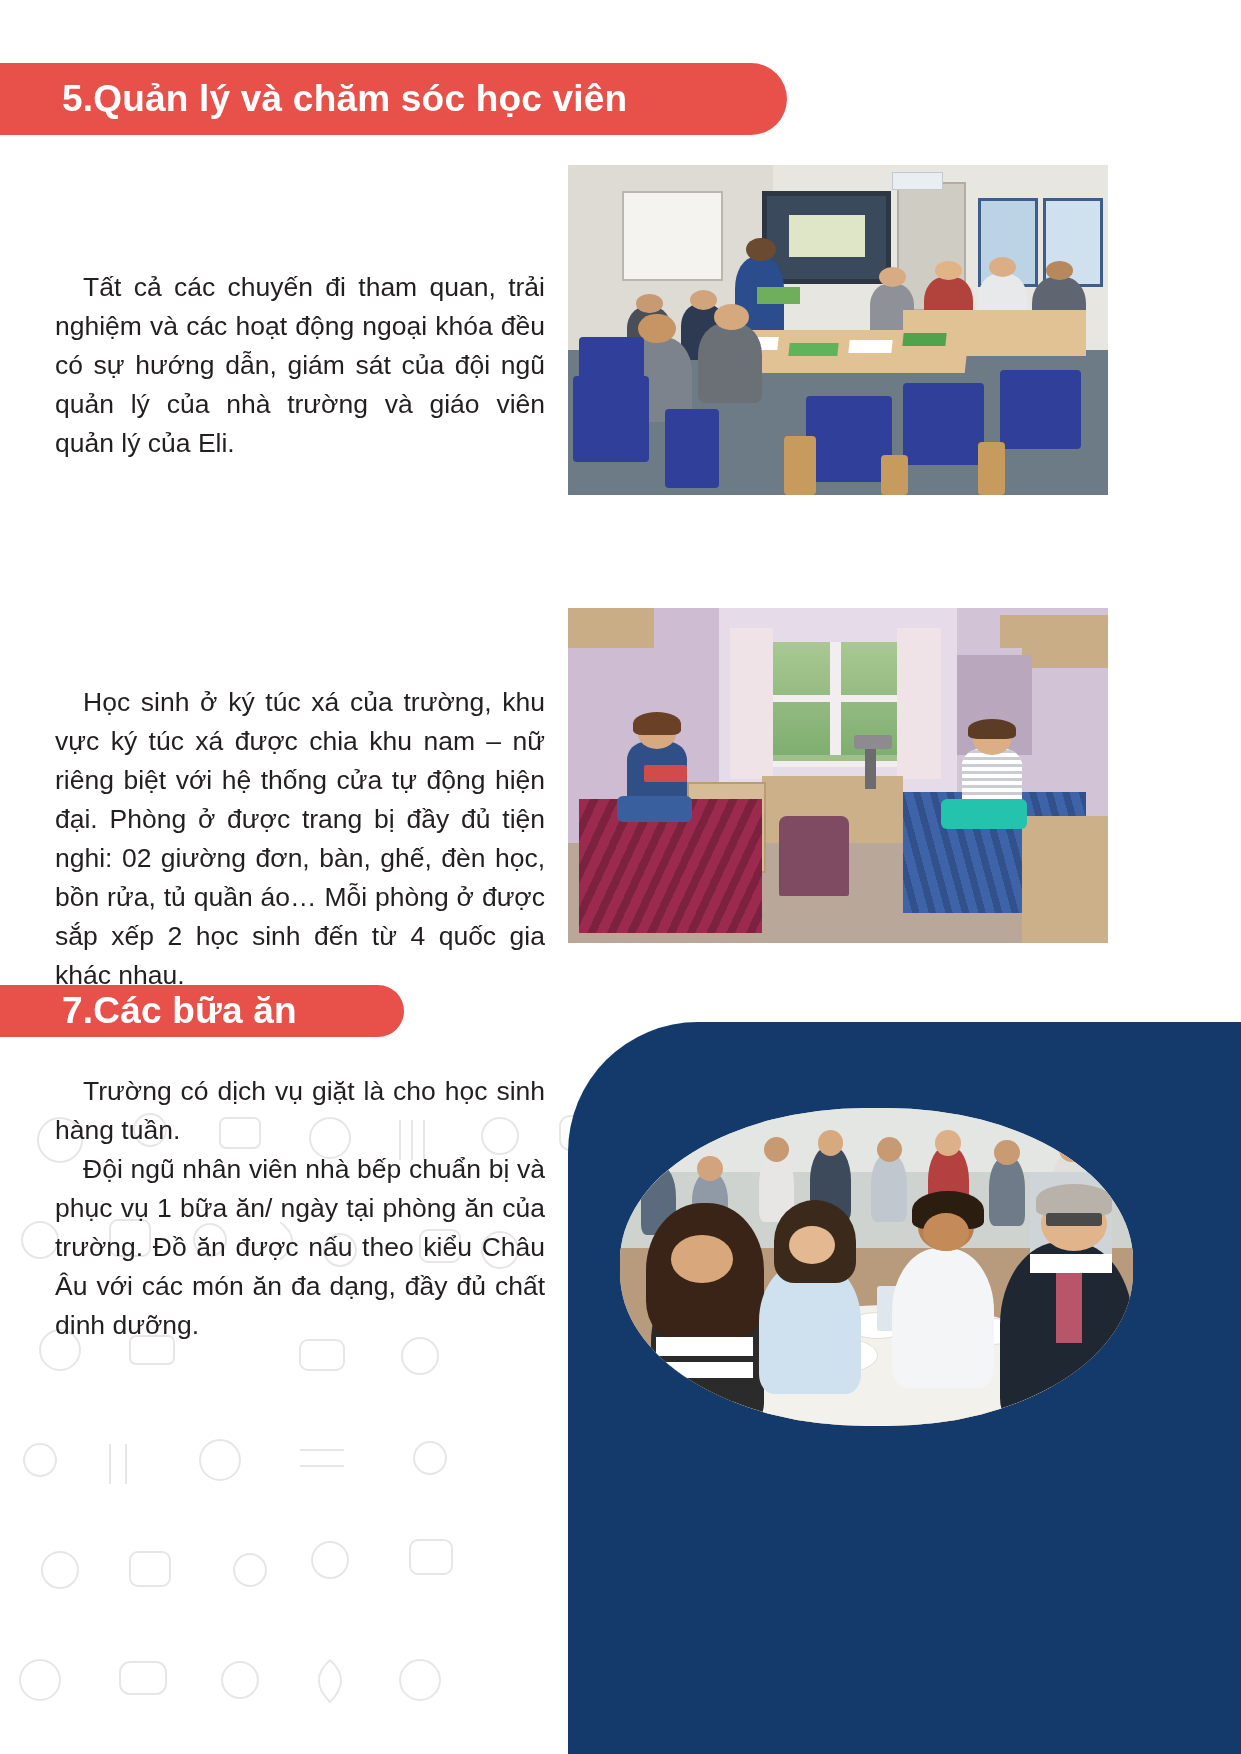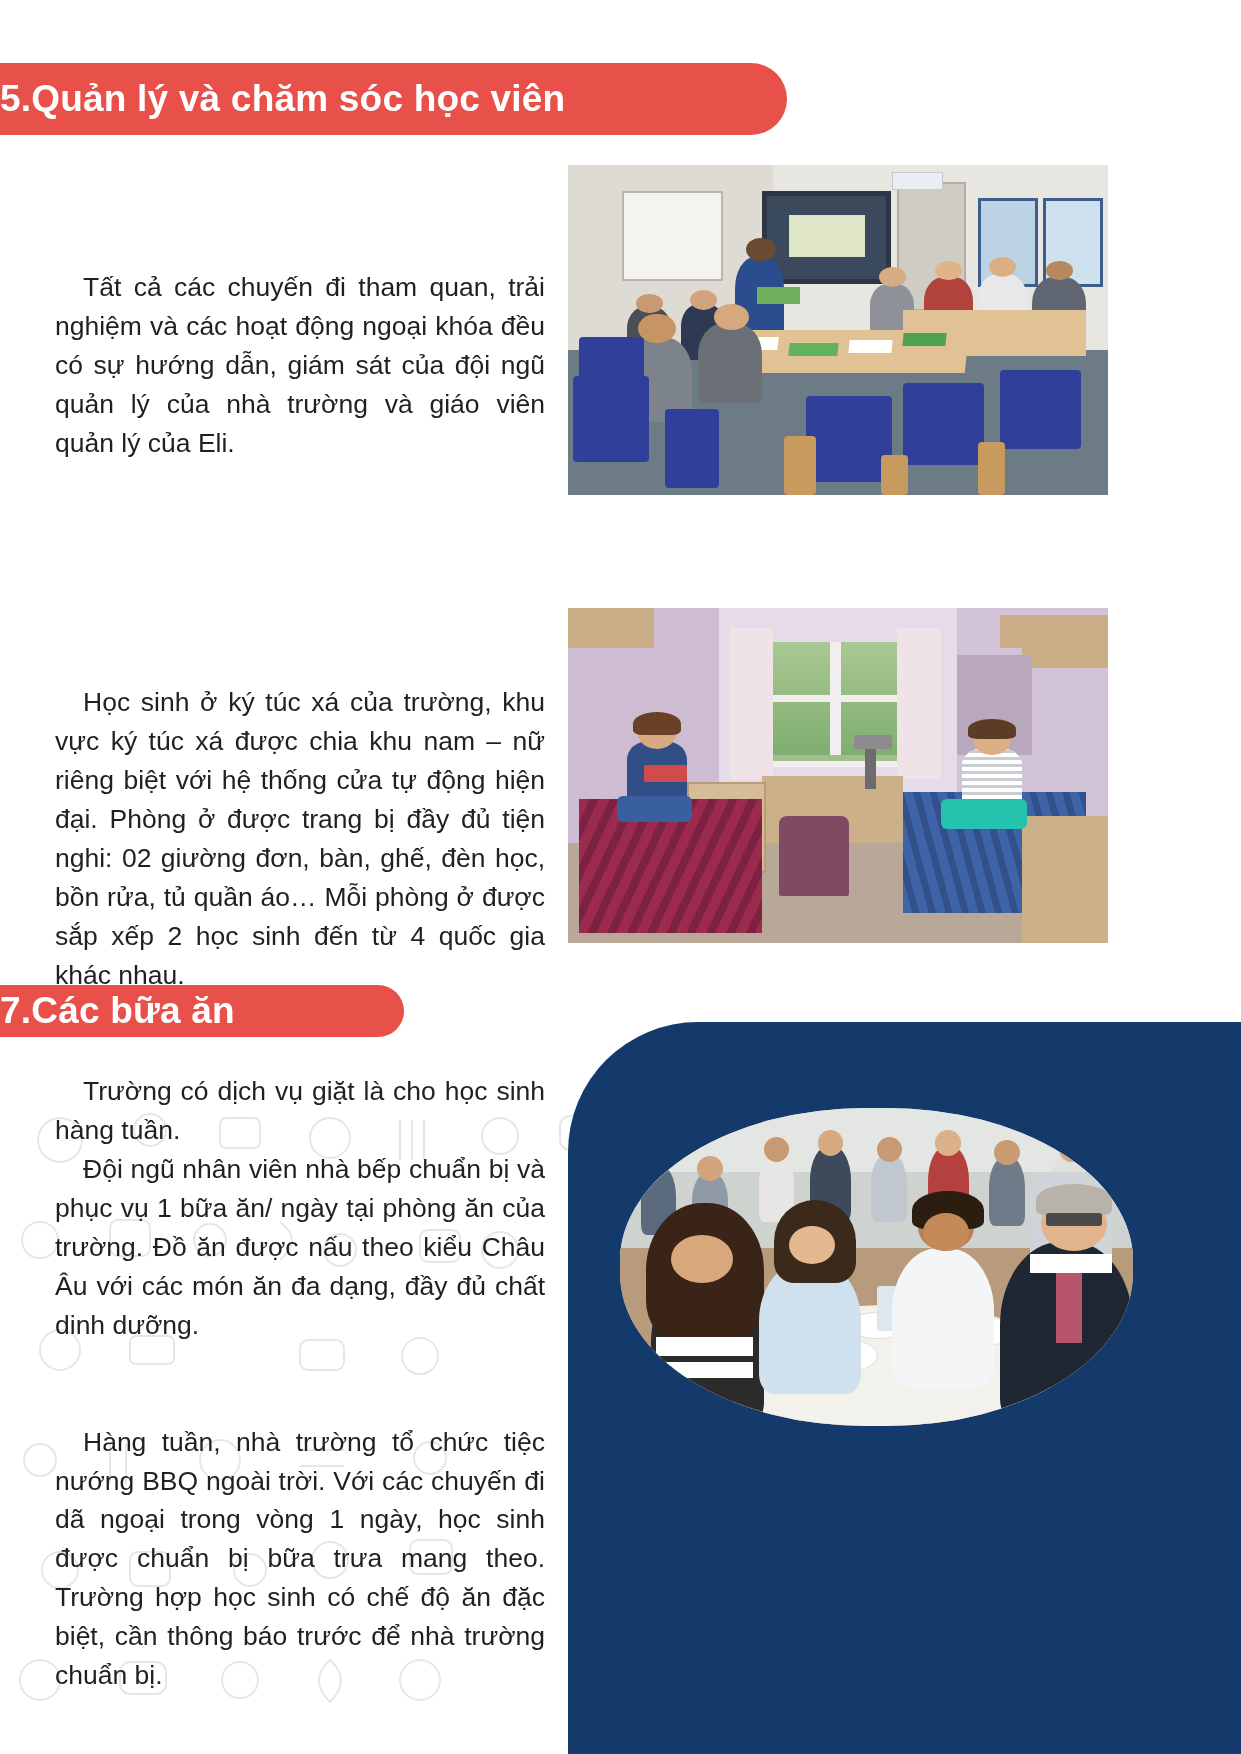--- a/index.html
+++ b/index.html
@@ -38,20 +38,21 @@
     left: 0;
     background: #e8504a;
     color: #ffffff;
     border-top-right-radius: 60px;
     border-bottom-right-radius: 60px;
     font-size: 37px;
     font-weight: bold;
     letter-spacing: 0.2px;
     display: flex;
     align-items: center;
+    padding-left: 62px;
     box-sizing: border-box;
     white-space: nowrap;
   }
   .pill-1 { top: 63px;  width: 787px; height: 72px; }
   .pill-2 { top: 517px; width: 585px; height: 72px; }
   .pill-3 { top: 985px; width: 404px; height: 52px; }
 
   
   .body-text {
     position: absolute;
@@ -304,21 +305,20 @@
     <div class="sh" style="left:74%;top:33%;width:9%;height:6%;background:#5d3c26;border-radius:50% 50% 20% 20%;"></div>
     <div class="sh" style="left:69%;top:57%;width:16%;height:9%;background:#23c3ae;border-radius:6px;"></div>
   </div>
 
   <div class="navy-panel"></div>
 
   <div class="heading-pill pill-3">7.Các bữa ăn</div>
 
   <div class="body-text text-3">
     <p>Đội ngũ nhân viên nhà bếp chuẩn bị và phục vụ 1 bữa ăn/ ngày tại phòng ăn của trường. Đồ ăn được nấu theo kiểu Châu Âu với các món ăn đa dạng, đầy đủ chất dinh dưỡng.</p>
-    <p>Hàng tuần, nhà trường tổ chức tiệc nướng BBQ ngoài trời. Với các chuyến đi dã ngoại trong vòng 1 ngày, học sinh được chuẩn bị bữa trưa mang theo. Trường hợp học sinh có chế độ ăn đặc biệt, cần thông báo trước để nhà trường chuẩn bị.</p>
   </div>
 
   <div class="oval-photo">
     <div class="din-ceil"></div>
     <div class="din-wall"></div>
     <div class="din-floor"></div>
 
     <div class="din-p sh" style="left:4%;top:18%;width:7%;height:22%;background:#5b6a7d;"></div>
     <div class="din-head sh" style="left:5%;top:13%;width:5%;height:8%;background:#c79a72;"></div>
     <div class="din-p sh" style="left:14%;top:20%;width:7%;height:20%;background:#8f9aa6;"></div>

